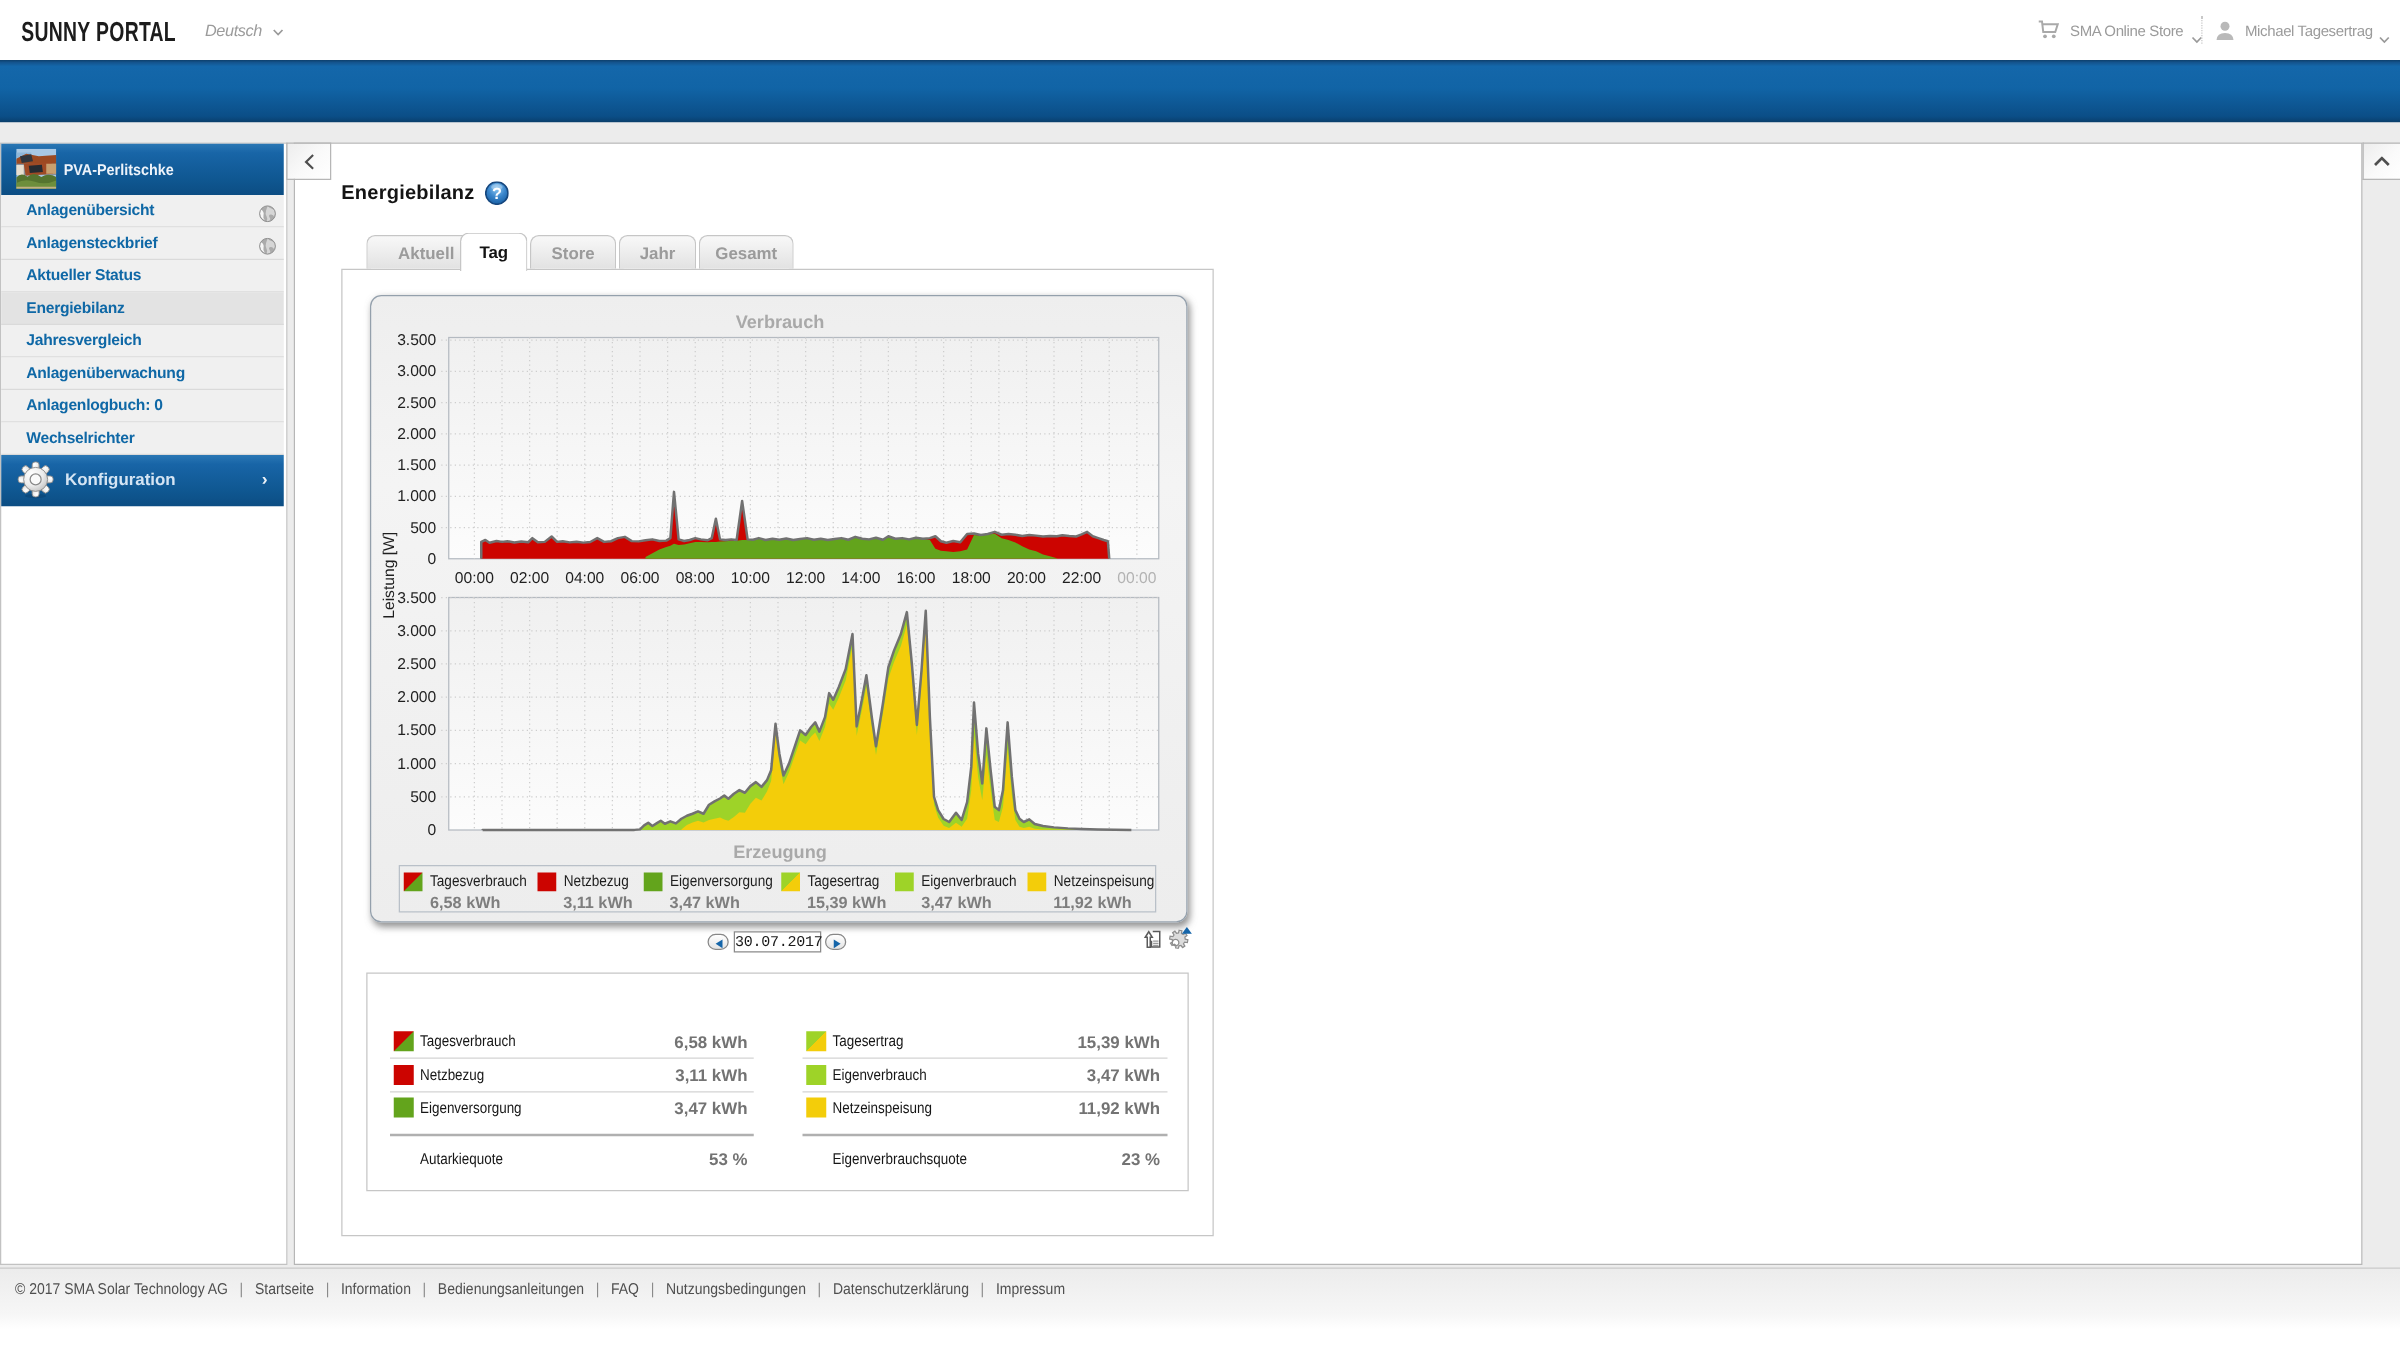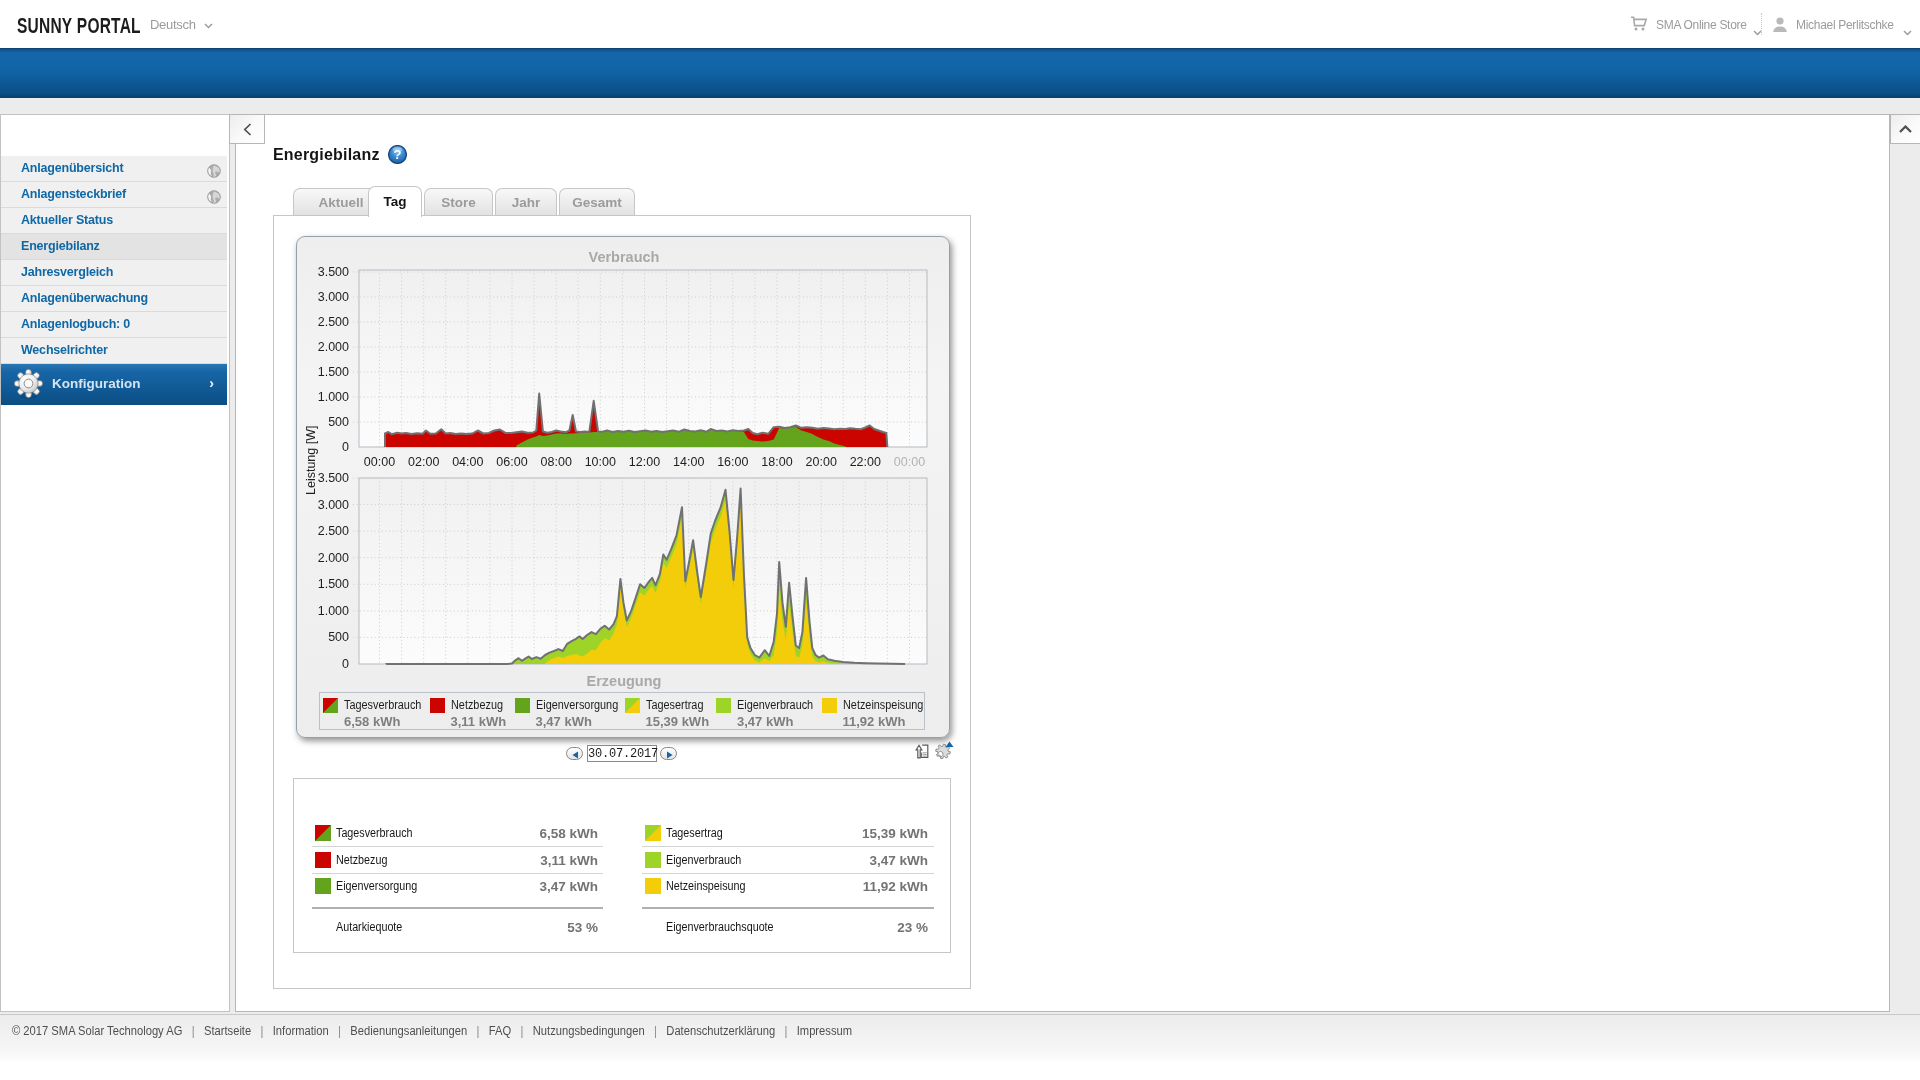--- a/index.html
+++ b/index.html
@@ -2,21 +2,21 @@
 <html><head><meta charset="utf-8"><title>Sunny Portal</title>
 <style>
 * { margin:0; padding:0; box-sizing:border-box; }
 html,body { width:1920px; height:1080px; overflow:hidden; font-family:"Liberation Sans",sans-serif; background:#fff; }
 .abs { position:absolute; }
 
 
 #hdr { position:absolute; left:0; top:0; width:1920px; height:48px; background:#fff;text-align:right; }
 #logo { position:absolute; left:17px; top:13px; font-size:22px; font-weight:bold; color:#1c1c1c; letter-spacing:0.3px; transform:scaleX(0.705); transform-origin:0 0; white-space:nowrap; }
 .htx { color:#9b9b9b; font-size:12px; letter-spacing:-0.3px; white-space:nowrap; }
-#lang { position:absolute; left:150px; top:17px; }
+#lang { position:absolute; left:164px; top:17px;font-style:italic; }
 #hright { position:absolute; left:0; top:0; width:1920px; height:48px; }
 #hright .hi { position:absolute; }
 
 
 #band { position:absolute; left:0; top:48px; width:1920px; height:50px;
  background:linear-gradient(180deg,#0d3f6c 0%,#14548e 4%,#1467aa 10%,#1164a6 45%,#0b4e87 90%,#0a4577 96%,#0a3c67 100%); }
 
 #pagebg { position:absolute; left:0; top:98px; width:1920px; height:982px; background:#ececec; }
 
 
@@ -100,30 +100,47 @@
 </svg></span>
    <span class="hi htx" style="left:1656px;top:18px">SMA Online Store</span>
    <span class="hi" style="left:1748px;top:22px"><svg width="9" height="6" viewBox="0 0 9 6" style="margin-left:5px">
           <path d="M1,1 L4.5,4.6 L8,1" fill="none" stroke="#9a9a9a" stroke-width="1.4"></path>
         </svg></span>
    <span class="hi" style="left:1761px;top:13px;border-left:1px dotted #c8c8c8;height:22px"></span>
    <span class="hi" style="left:1771px;top:16px"><svg width="18" height="17" viewBox="0 0 18 17">
 <circle cx="9" cy="5" r="3.6" fill="#b9b9b9"></circle>
 <path d="M2.2,16 Q2.6,10.4 9,10.4 Q15.4,10.4 15.8,16 Z" fill="#b9b9b9"></path>
 </svg></span>
-   <span class="hi htx" style="left:1796px;top:18px">Michael Perlitschke</span>
+   <span class="hi htx" style="left:1796px;top:18px">Michael Tagesertrag</span>
    <span class="hi" style="left:1898px;top:22px"><svg width="9" height="6" viewBox="0 0 9 6" style="margin-left:5px">
           <path d="M1,1 L4.5,4.6 L8,1" fill="none" stroke="#9a9a9a" stroke-width="1.4"></path>
         </svg></span>
  </div>
 </div>
 <div id="band"></div>
 <div id="pagebg"></div>
 
 <div id="side">
+ <div id="sidehead">
+      <span class="ph"><svg width="32" height="32" viewBox="0 0 32 32">
+<rect width="32" height="32" fill="#a8c8e4"></rect>
+<rect x="0" y="3" width="12" height="6" fill="#8fb7d9"></rect>
+<polygon points="0,8 8,4 18,6 32,5 32,13 0,13" fill="#9c4a22"></polygon>
+<polygon points="3,6 12,4.4 13.4,10 4.4,11.4" fill="#31363d"></polygon>
+<rect x="0" y="12" width="32" height="9" fill="#8a9099"></rect>
+<polygon points="6,12 28,10.5 29.5,20 7.5,21.5" fill="#a04a24"></polygon>
+<polygon points="10,13.5 20.5,12.8 21.3,18.6 10.8,19.3" fill="#262b31"></polygon>
+<rect x="0" y="13" width="6" height="8" fill="#e7dfd0"></rect>
+<rect x="24" y="12" width="8" height="8" fill="#c8a06f"></rect>
+<path d="M0,23 Q4,18.6 9,22.4 Q14,18 20,22.6 Q26,19 32,22.6 V32 H0 Z" fill="#55742f"></path>
+<path d="M0,27.4 Q7,23.4 15,26.4 Q23,29.4 32,25.4 V32 H0 Z" fill="#6d8e3c"></path>
+<rect x="0" y="30.4" width="32" height="1.6" fill="#c2b183"></rect>
+</svg></span>
+      <span id="sname">PVA-Perlitschke</span>
+    </div>
  <div id="menu">
       <div class="mi"><span>Anlagenübersicht</span><span class="gl"><svg width="14" height="14" viewBox="0 0 14 14">
 <circle cx="7" cy="7" r="6.3" fill="#ababab"></circle>
 <path d="M1.6,3.6 Q4.6,5.2 3.8,8.2 Q3.2,10.3 4.8,12.2 Q1.2,10.6 0.9,6.6 Q1,5 1.6,3.6 Z" fill="#ffffff" opacity="0.9"></path>
 <path d="M7.2,0.8 Q8.4,2.6 10.6,3 Q12.4,3.4 13,5.4 Q13.4,7.6 12.4,9.6 Q11.6,7.4 9.6,7.6 Q7.4,7.9 8.6,9.8 Q9.8,11.3 8.8,12.6 Q7.6,13.3 6.2,13.2 Q7.4,11 6.2,9 Q5,7 5.8,4.6 Q6.4,2.4 7.2,0.8 Z" fill="#e4e4e4" opacity="0.75"></path>
 <circle cx="7" cy="7" r="6.3" fill="none" stroke="#8f8f8f" stroke-width="0.8"></circle>
 </svg></span></div>
 <div class="mi"><span>Anlagensteckbrief</span><span class="gl"><svg width="14" height="14" viewBox="0 0 14 14">
 <circle cx="7" cy="7" r="6.3" fill="#ababab"></circle>
 <path d="M1.6,3.6 Q4.6,5.2 3.8,8.2 Q3.2,10.3 4.8,12.2 Q1.2,10.6 0.9,6.6 Q1,5 1.6,3.6 Z" fill="#ffffff" opacity="0.9"></path>

